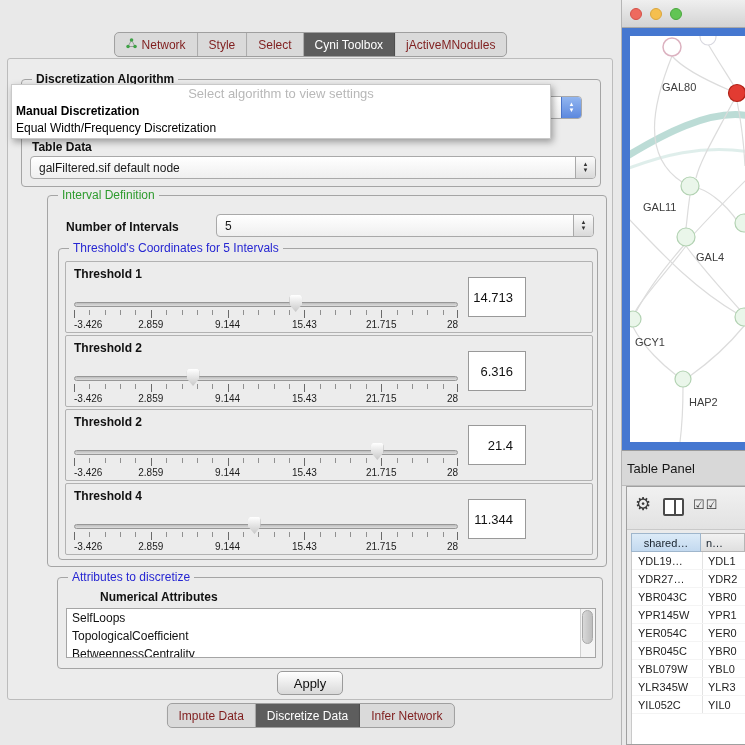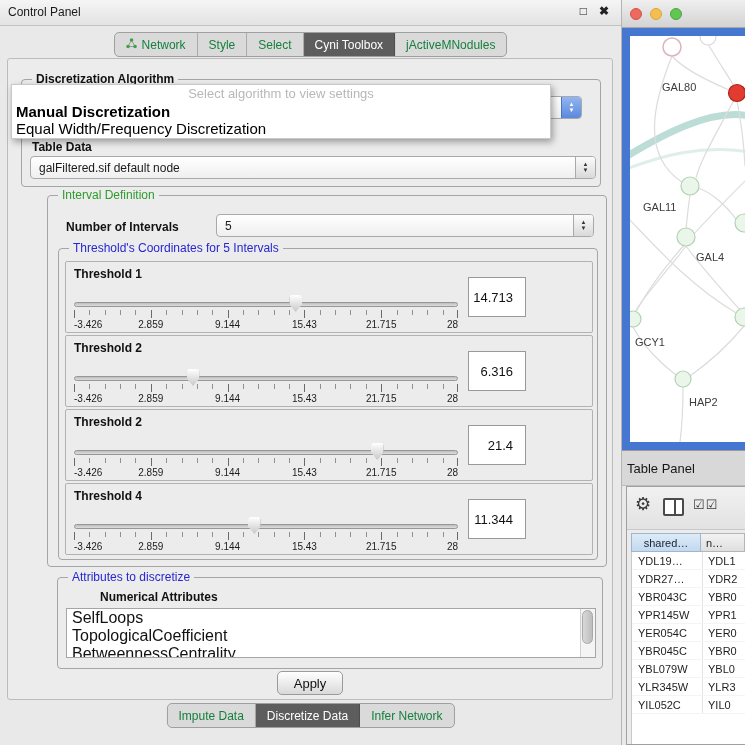--- a/index.html
+++ b/index.html
@@ -14,21 +14,21 @@
   .cp-title{position:absolute;left:8px;top:5px;font-size:12px;color:#1a1a1a;}
   .win-btn{position:absolute;top:4px;font-size:12px;color:#222;cursor:default;}
   .win-restore{right:34px;}
   .win-close{right:12px;font-weight:bold;}
 
   .tab-group{position:absolute;left:50%;transform:translateX(-50%);display:flex;
     height:23px;background:#dadada;border:1px solid #9f9f9f;border-radius:5px;overflow:hidden;}
   .top-tabs{top:32px;}
   .bottom-tabs{top:703px;}
   .tab{display:flex;align-items:center;gap:5px;padding:0 11px;font-size:12px;
-    color:#15803d;border-right:1px solid #ababab;white-space:nowrap;cursor:default;}
+    color:#7f1d1d;border-right:1px solid #ababab;white-space:nowrap;cursor:default;}
   .tab:last-child{border-right:none;}
   .tab.sel{background:#5d5d5d;color:#fff;border-right-color:#4e4e4e;}
 
   .cp-inner{position:absolute;left:7px;top:58px;width:606px;height:642px;
     border:1px solid #bcbcbc;border-radius:3px;background:#ececec;box-sizing:border-box;}
 
   .fieldset{position:absolute;border:1px solid #a5a5a5;border-radius:4px;box-sizing:border-box;}
   .legend{position:absolute;top:-8px;left:10px;background:#ececec;padding:0 4px;
     font-size:12px;white-space:nowrap;}
   .legend.dark{color:#111;font-weight:bold;}
@@ -45,21 +45,21 @@
   .stepper span{font-size:6px;line-height:5px;color:#333;}
   .stepper.blue{background:linear-gradient(#92b6f0,#5c88de);border-left-color:#4a74c8;}
   .stepper.blue span{color:#fff;}
   .combo-algo{left:8px;top:16px;width:552px;}
   .td-label{position:absolute;left:10px;top:60px;font-size:12px;font-weight:bold;color:#111;}
   .combo-td{left:8px;top:76px;width:566px;}
 
   .popup{position:absolute;left:3px;top:25px;width:540px;height:55px;background:#fff;
     border:1px solid #c9c9c9;box-shadow:2px 3px 7px rgba(0,0,0,.35);z-index:30;box-sizing:border-box;}
   .popup-ph{text-align:center;font-size:13px;color:#b8b8b8;height:18px;line-height:18px;}
-  .popup-item{font-size:15px;color:#000;height:17px;line-height:17px;padding-left:4px;}
+  .popup-item{font-size:12px;color:#000;height:17px;line-height:17px;padding-left:4px;}
   .popup-item.bold{font-weight:bold;}
 
   .interval-fs{left:39px;top:136px;width:560px;height:372px;}
   .noi-label{position:absolute;left:18px;top:24px;font-size:12px;font-weight:bold;color:#111;}
   .combo-noi{left:168px;top:18px;width:378px;}
   .thr-fs{left:10px;top:52px;width:540px;height:312px;}
 
   .threshold{position:absolute;left:6px;width:528px;height:72px;
     border:1px solid #b2b2b2;border-radius:2px;box-sizing:border-box;}
   .t1{top:12px;}.t2{top:86px;}.t3{top:160px;}.t4{top:234px;text-decoration:underline;}
@@ -83,21 +83,21 @@
   .sl1{left:20%;}.sl2{left:40%;}.sl3{left:60%;}.sl4{left:80%;}
   .sl5{left:100%;transform:translateX(-100%);}
   .value-box{position:absolute;left:402px;top:15px;width:58px;height:40px;background:#fff;
     border:1px solid #999;display:flex;align-items:center;justify-content:flex-end;
     padding-right:12px;font-size:13px;color:#111;box-sizing:border-box;}
 
   .attr-fs{left:49px;top:518px;width:546px;height:92px;}
   .attr-sub{position:absolute;left:10px;top:12px;font-size:12px;font-weight:bold;color:#111;padding-left:32px;}
   .attr-list{position:absolute;left:8px;top:30px;width:530px;height:50px;background:#fff;
     border:1px solid #a5a5a5;overflow:hidden;box-sizing:border-box;}
-  .attr-item{height:18px;line-height:16px;padding:1px 5px;font-size:16px;color:#111;box-sizing:border-box;}
+  .attr-item{height:18px;line-height:16px;padding:1px 5px;font-size:12px;color:#111;box-sizing:border-box;}
   .attr-sb{position:absolute;top:0;right:0;bottom:0;width:14px;background:#f4f4f4;border-left:1px solid #d0d0d0;}
   .attr-sb-thumb{position:absolute;top:1px;left:1px;width:11px;height:34px;
     background:linear-gradient(90deg,#d9d9d9,#bdbdbd);border:1px solid #a8a8a8;border-radius:6px;box-sizing:border-box;}
 
   .apply-btn{position:absolute;top:612px;left:50%;transform:translateX(-50%);
     width:64px;height:22px;border:1px solid #9b9b9b;border-radius:5px;
     background:linear-gradient(#ffffff,#d9d9d9);font-size:13px;color:#111;
     display:flex;align-items:center;justify-content:center;cursor:default;}
 
   
@@ -140,25 +140,20 @@
   .td{display:flex;align-items:center;box-sizing:border-box;white-space:nowrap;overflow:hidden;}
   .td1{width:70px;padding-left:6px;}
   .td2{flex:1;padding-left:5px;border-left:1px solid #e3e3e3;}
 </style>
 </head>
 <body>
 
 <div class="screen">
 
   <div class="control-panel">
-    <div class="cp-titlebar">
-      <span class="cp-title">Control Panel</span>
-      <span class="win-btn win-restore">□</span>
-      <span class="win-btn win-close">✖</span>
-    </div>
 
     <div class="tab-group top-tabs">
       <div class="tab">
         <span>
           <svg width="11" height="11" viewBox="0 0 11 11">
               <path d="M2 8.5 L5.5 2 L9 8.5 Z" fill="none" stroke="#9a9a9a" stroke-width="1"></path>
               <circle cx="5.5" cy="2" r="1.8" fill="#3fa247"></circle>
               <circle cx="2" cy="8.5" r="1.8" fill="#3fa247"></circle>
               <circle cx="9" cy="8.5" r="1.8" fill="#3fa247"></circle>
             </svg>

